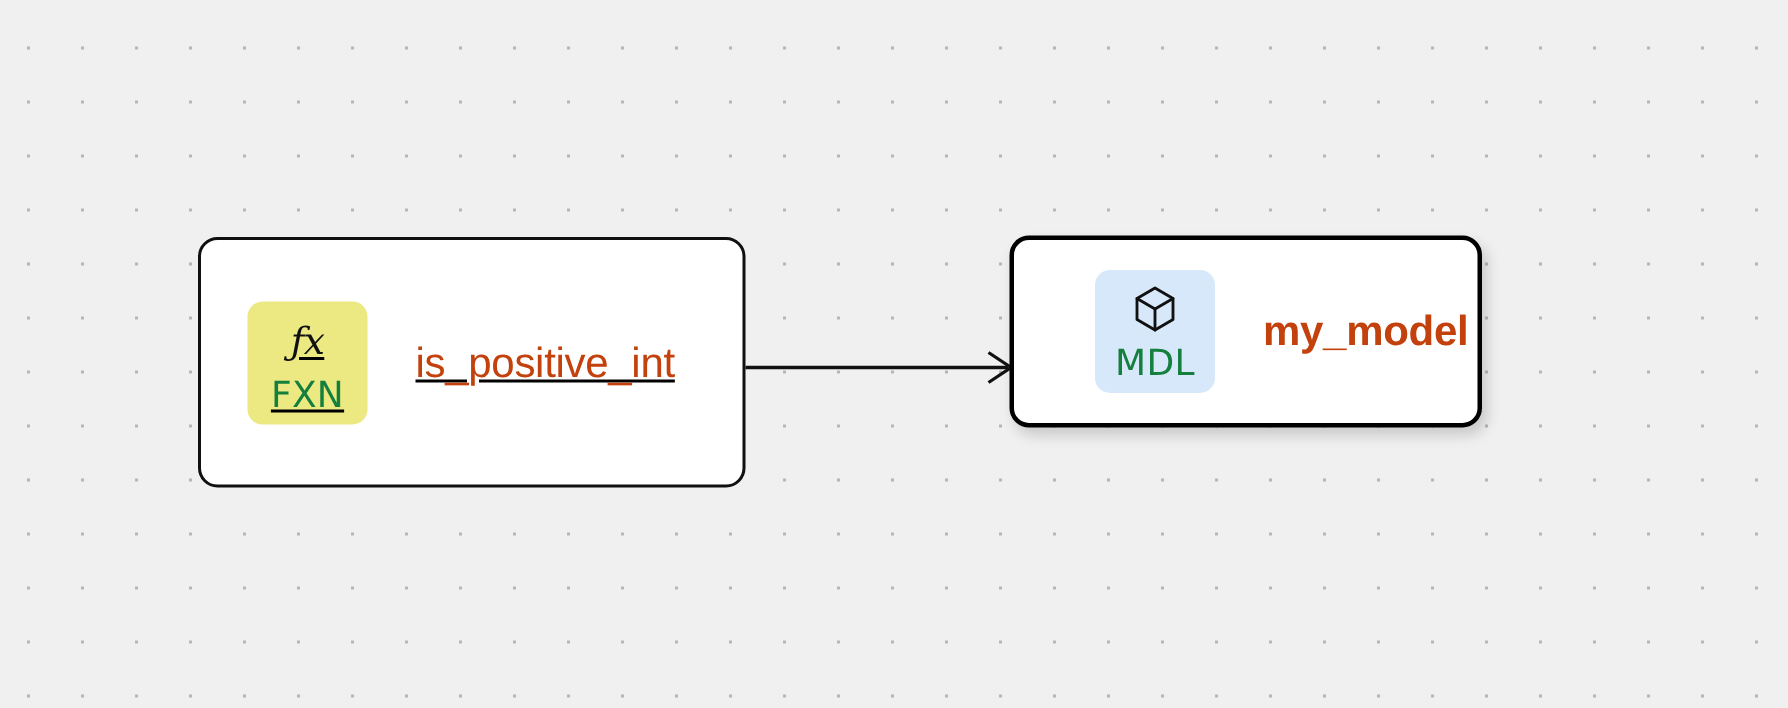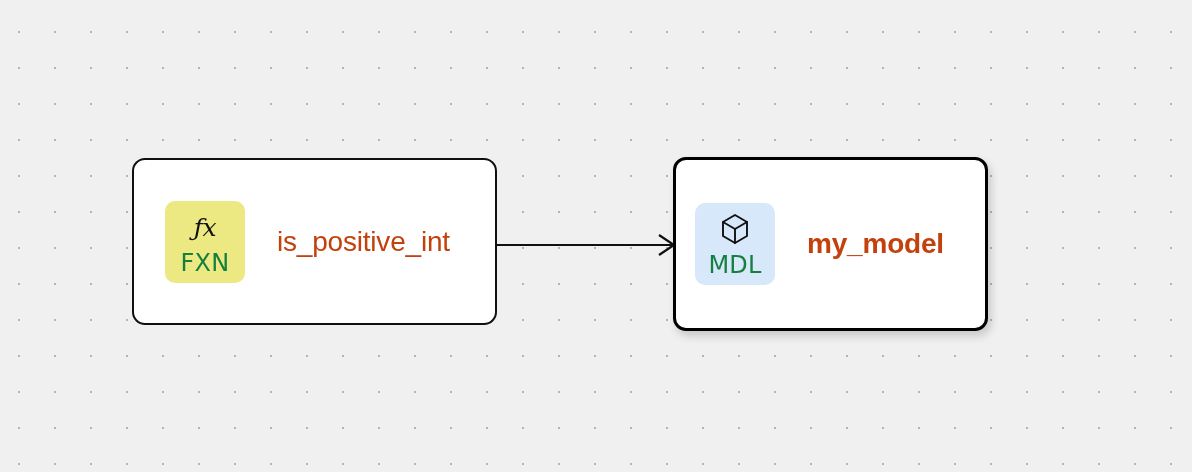--- a/index.html
+++ b/index.html
@@ -41,20 +41,21 @@
     position: absolute;
     box-sizing: border-box;
     background: #ffffff;
     border-radius: 13px;
     display: flex;
     flex-direction: row;
     align-items: center;
   }
   .node.normal {
     border: 2px solid #101010;
+    text-decoration: underline;
   }
   .node.selected {
     border: 3px solid #000000;
     box-shadow: 3px 5px 9px rgba(0,0,0,0.17);
   }
 
   
   .badge {
     box-sizing: border-box;
     width: 80px;
@@ -113,21 +114,21 @@
   <div class="node normal" id="node-fxn" style="left: 132px; top: 158px; width: 365px; height: 167px; padding-left: 31px; background: rgb(255, 255, 255); border-color: rgb(16, 16, 16);">
     <div class="badge" id="badge-fxn" style="background:#ece982;">
       <span class="badge-glyph">
         <span class="fx">ƒx</span>
       </span>
       <span class="badge-label">FXN</span>
     </div>
     <div class="node-title" style="margin-left:32px;">is_positive_int</div>
   </div>
 
-  <div class="node selected" id="node-mdl" style="left: 673px; top: 157px; width: 315px; height: 174px; padding-left: 19px; background: rgb(255, 255, 255); border-color: rgb(0, 0, 0);">
+  <div class="node selected" id="node-mdl" style="left: 673px; top: 157px; width: 315px; height: 128px; padding-left: 54px; background: rgb(255, 255, 255); border-color: rgb(0, 0, 0);">
     <div class="badge" id="badge-mdl" style="background:#d8e8fb;">
       <span class="badge-glyph">
         <svg width="34" height="36" viewBox="0 0 34 36" aria-hidden="true">
           <g fill="none" stroke="#111111" stroke-width="1.9" stroke-linejoin="round" stroke-linecap="round">
             <path d="M17 3 L29 10 L29 24 L17 31 L5 24 L5 10 Z"></path>
             <path d="M5 10 L17 17 L29 10"></path>
             <path d="M17 17 L17 31"></path>
           </g>
         </svg>
       </span>

